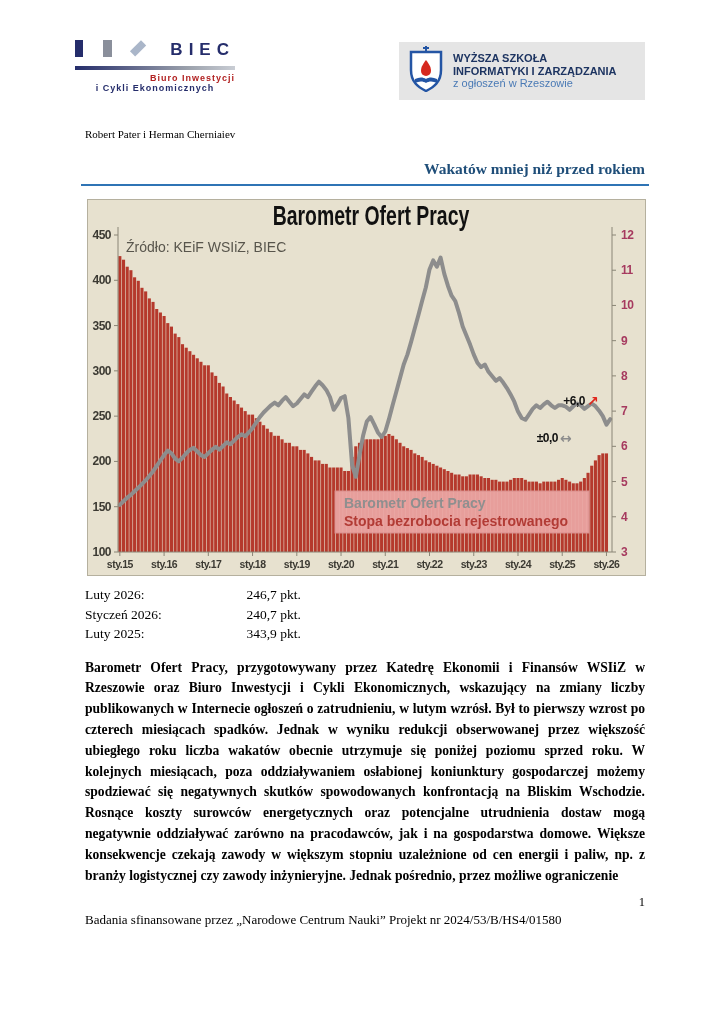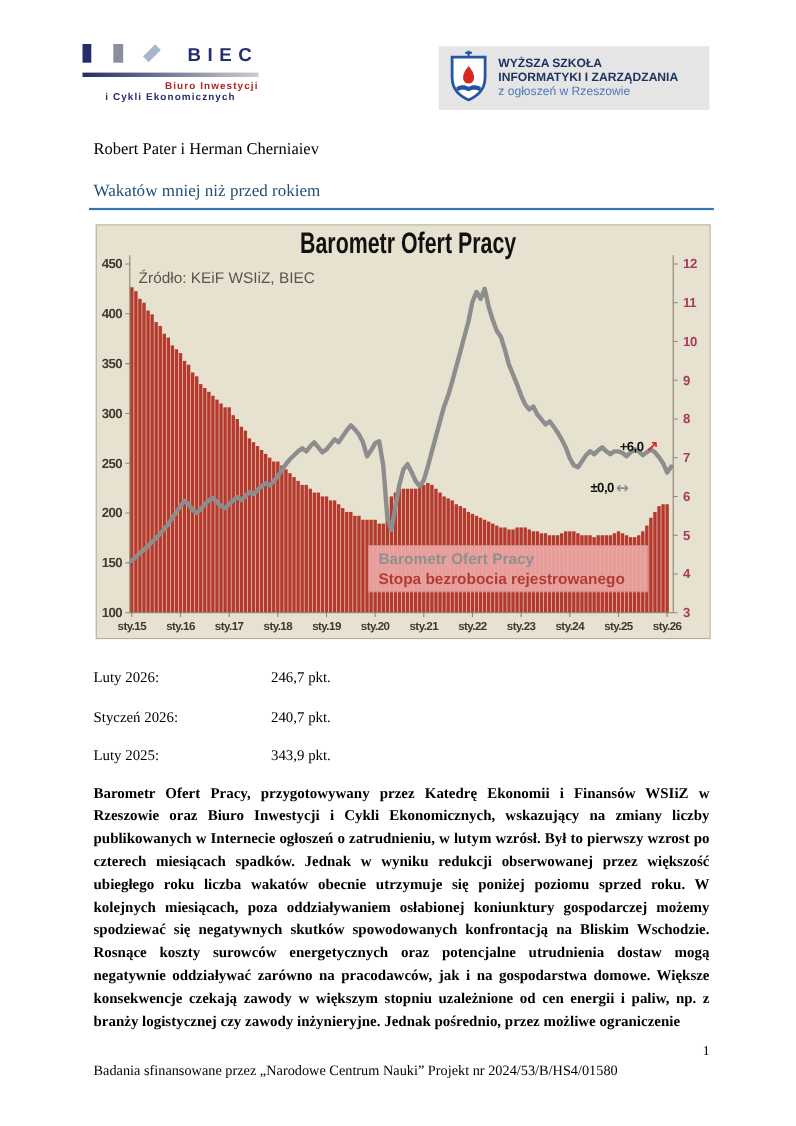--- a/index.html
+++ b/index.html
@@ -19,39 +19,39 @@
   .sq3{background:#aab6c9;transform:rotate(45deg) scale(.92);margin-left:2px;}
   .biec-name{font-weight:bold;color:#252d6b;font-size:17px;letter-spacing:6px;margin-left:8px;}
   .biec-bar{height:4px;margin-top:2px;background:linear-gradient(90deg,#252d6b,#9aa0ab 70%,#c9cdd4);}
   .biec-line1{margin-top:3px;text-align:right;font-size:9px;font-weight:bold;color:#b22222;letter-spacing:1px;}
   .biec-line2{text-align:center;font-size:9px;font-weight:bold;color:#252d6b;letter-spacing:1px;}
   .wsiiz-panel{width:246px;background:#e5e5e5;display:flex;align-items:center;gap:8px;padding:6px 8px;box-sizing:border-box;height:58px;margin-top:2px;}
   .wsiiz-text{font-family:"Liberation Sans",sans-serif;line-height:1.15;}
   .w1,.w2{font-weight:bold;color:#1d3461;font-size:11px;}
   .w3{color:#4a7ab5;font-size:11px;}
   
-  .authors{margin-top:16px;font-size:15px;}
-  .doc-title{margin:20px 0 0 0;text-align:left;font-size:15.5px;font-weight:normal;color:#1f4e79;}
+  .authors{margin-top:16px;font-size:11px;}
+  .doc-title{margin:20px 0 0 0;text-align:right;font-size:15.5px;font-weight:bold;color:#1f4e79;}
   .title-rule{border:none;border-top:2px solid #2f74b5;margin:6px -4px 0 -4px;}
   
   .chart-figure{margin:13px 0 0 2px;width:557px;height:375px;background:#e7e1cf;border:1px solid #b5b09e;box-sizing:content-box;}
   .ctitle{font-family:"Liberation Sans",sans-serif;font-weight:bold;font-size:27px;fill:#111;}
   .csource{font-family:"Liberation Sans",sans-serif;font-size:14px;fill:#58554c;}
   .axl{font-family:"Liberation Sans",sans-serif;font-weight:bold;font-size:12px;fill:#3c3a33;letter-spacing:-.5px;}
   .axr{font-family:"Liberation Sans",sans-serif;font-weight:bold;font-size:12px;fill:#a63a5f;letter-spacing:-.5px;}
   .axx{font-family:"Liberation Sans",sans-serif;font-weight:bold;font-size:10.5px;fill:#3c3a33;letter-spacing:-.5px;}
   .leg1{font-family:"Liberation Sans",sans-serif;font-weight:bold;font-size:14px;fill:#8f8f8f;}
   .leg2{font-family:"Liberation Sans",sans-serif;font-weight:bold;font-size:14px;fill:#b23b35;}
   .ann{font-family:"Liberation Sans",sans-serif;font-weight:bold;font-size:12px;fill:#111;letter-spacing:-.5px;}
   .arrw{font-family:"DejaVu Sans",sans-serif;font-weight:bold;font-size:14px;}
   
   .chart-note{margin:7px 0 0 0;font-size:11.8px;line-height:1.4;text-align:justify;}
   .values-heading{margin:13px 0 0 0;font-size:13.5px;font-weight:bold;}
   .values-table{margin-top:9px;font-size:13.5px;line-height:1.45;}
-  .vlabel{display:inline-block;width:158px;margin-top:16px;}
+  .vlabel{display:inline-block;width:158px;}
   .body-par{margin:14px 0 0 0;font-size:13.6px;font-weight:bold;line-height:1.53;text-align:justify;}
   .page-number{text-align:right;font-size:12.5px;margin-top:9px;}
   .footer-funding{margin:2px 0 0 0;font-size:13px;}
 </style>
 </head>
 <body>
 
 <div class="page">
 
   <div class="header">

